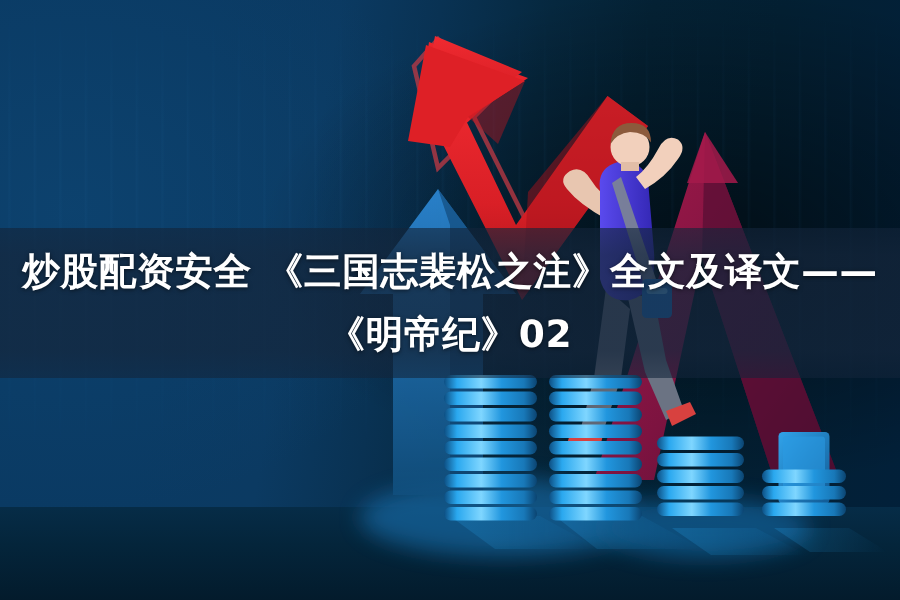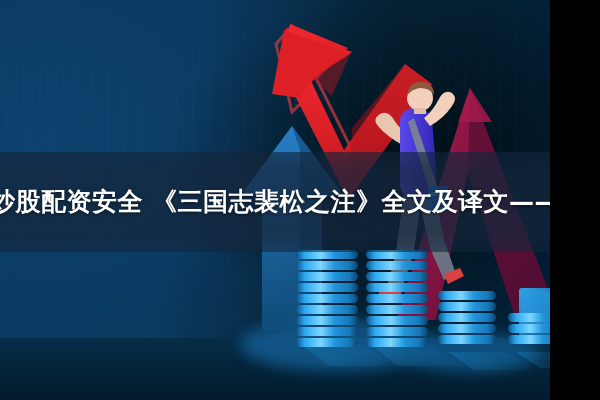--- a/index.html
+++ b/index.html
@@ -6,21 +6,21 @@
     margin: 0;
     padding: 0;
     background: #000;
   }
   body {
     font-family: "DejaVu Sans", "Liberation Sans", sans-serif;
   }
 
   #stage {
     position: relative;
-    width: 550px;
+    width: 600px;
     height: 400px;
     overflow: hidden;
     background: #d946ef;
   }
 
   
   .bg-base {
     position: absolute;
     inset: 0;
     background: linear-gradient(100deg,
@@ -268,15 +268,16 @@
         <rect x="508" y="313" width="56" height="9" rx="4.5" fill="url(#gCoin)"></rect>
         <rect x="508" y="324" width="56" height="9" rx="4.5" fill="url(#gCoin)"></rect>
         <rect x="508" y="335" width="56" height="9" rx="4.5" fill="url(#gCoin)"></rect>
       </g>
     </g>
   </svg>
 
   <div class="title-band"></div>
   <div class="title-wrap">
     <div class="title-line">炒股配资安全 《三国志裴松之注》全文及译文——</div>
+    <div class="title-line">《明帝纪》02</div>
   </div>
 
 </div>
 
 </body></html>

